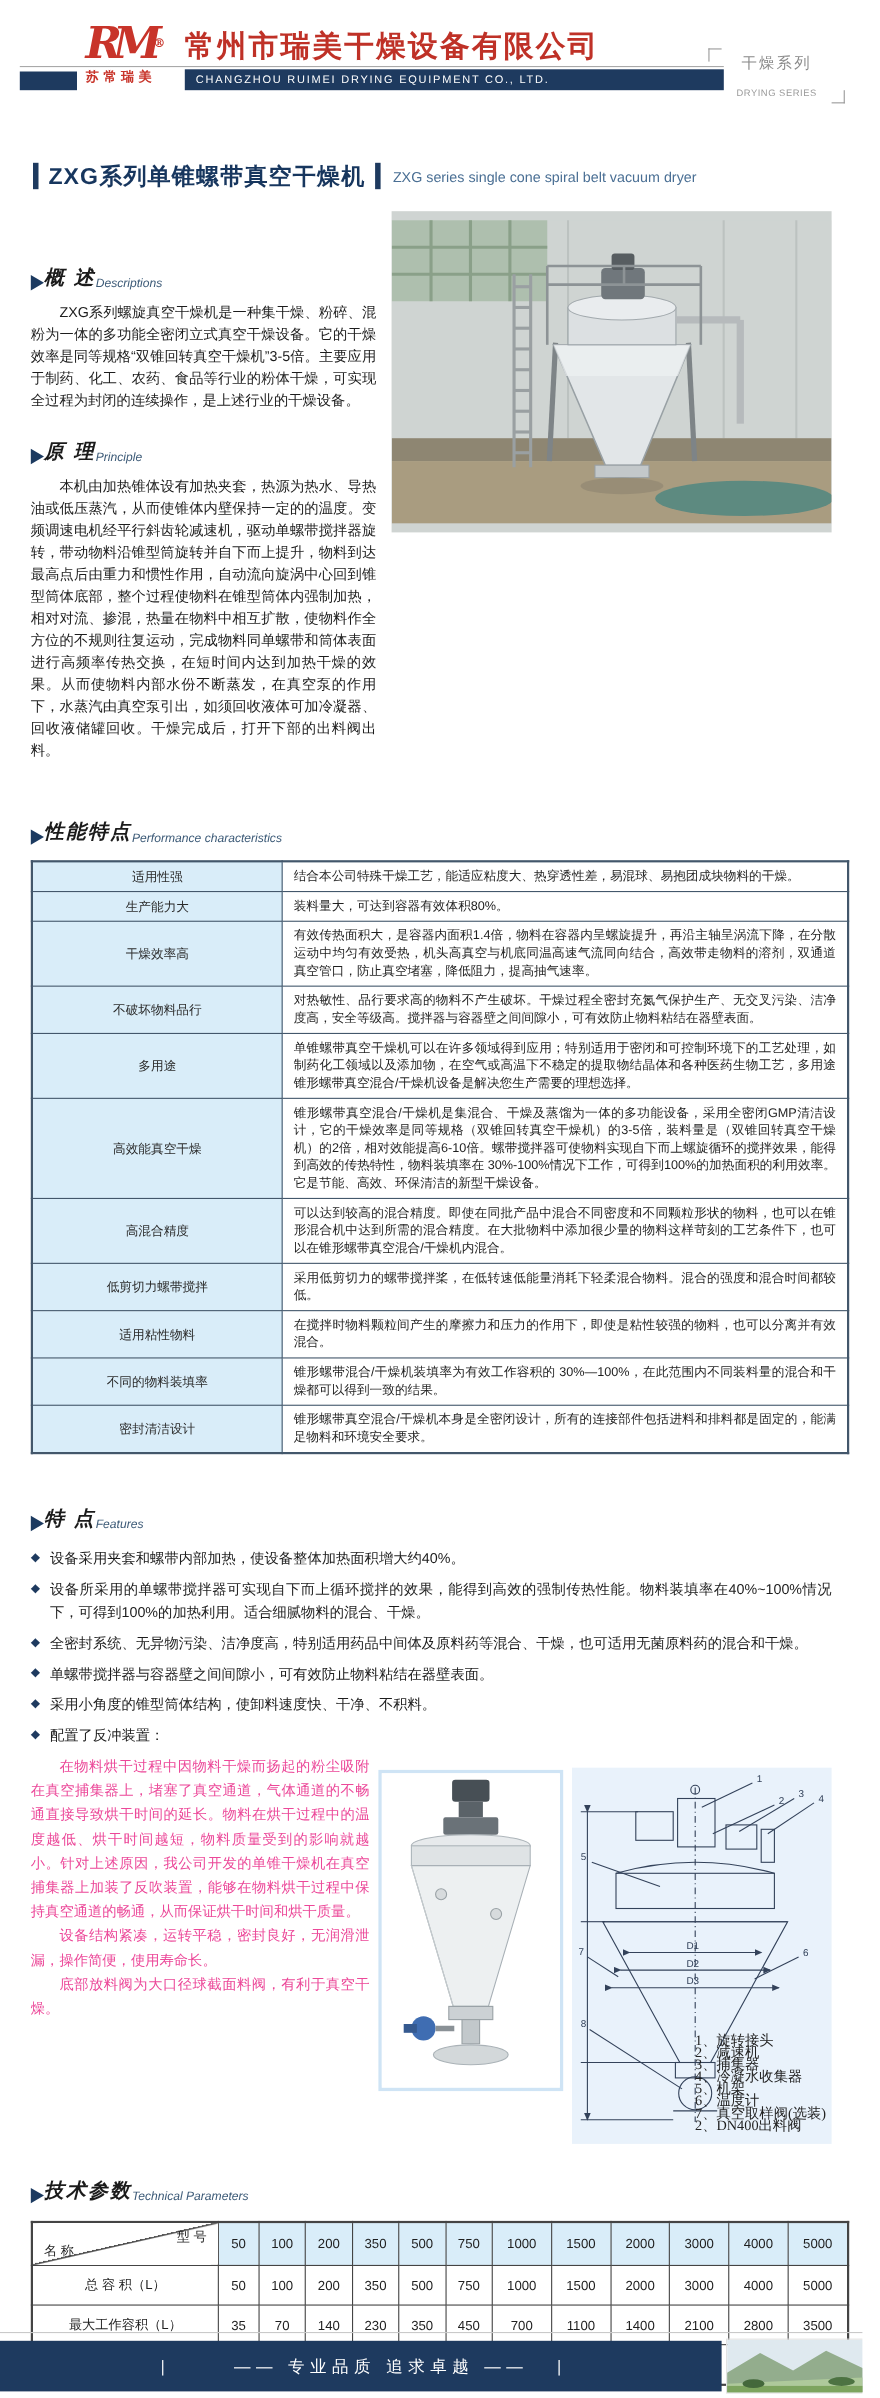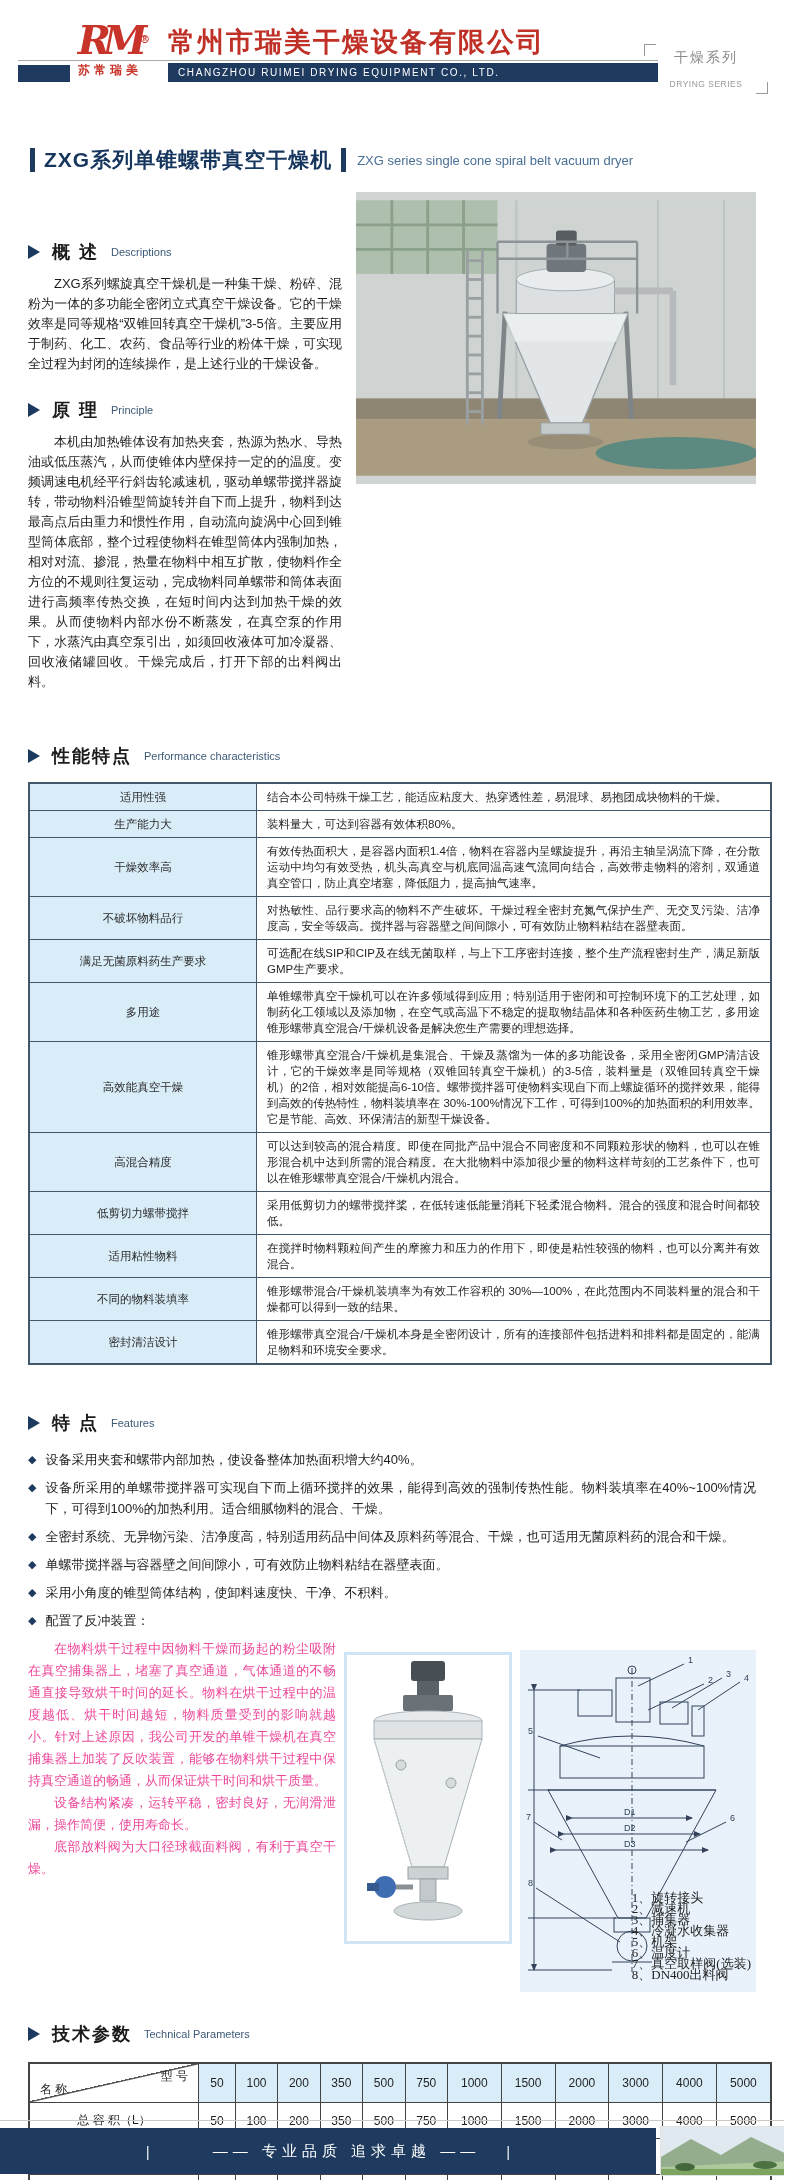--- a/index.html
+++ b/index.html
@@ -27,21 +27,21 @@
   .series-cn{font-size:14px;color:#8a8a8a;letter-spacing:2px;}
   .series-en{font-size:8.5px;color:#9a9a9a;letter-spacing:0.5px;margin-top:12px;}
 
   
   .title-row{display:flex;align-items:center;gap:9px;margin:46px 0 0 30px;padding-bottom:12px;}
   .tbar{width:5px;height:24px;background:#1e3a5f;}
   .title-cn{font-size:21px;font-weight:bold;color:#17365e;letter-spacing:1px;}
   .title-en{font-size:13px;color:#4a6f94;margin-left:2px;}
 
   
-  .sec-head{display:flex;align-items:center;gap:12px;}
+  .sec-head{display:flex;align-items:flex-end;gap:0;font-style:italic;}
   .tri{width:0;height:0;border-left:12px solid #1c3a60;border-top:7px solid transparent;border-bottom:7px solid transparent;}
   .sec-cn{font-size:18px;font-weight:bold;color:#1b1b1b;letter-spacing:2px;}
   .sec-en{font-size:11px;color:#3c5a77;}
 
   
   .top-cols{display:flex;gap:14px;margin:6px 28px 0 28px;}
   .left-col{width:330px;}
   .para{font-size:13px;line-height:20px;text-align:justify;text-indent:2em;color:#1d1d1d;margin:10px 0 0;}
   .right-photo{width:400px;height:292px;background:#cfd4d2;overflow:hidden;flex-shrink:0;}
   .ov-head{margin-top:48px;}
@@ -203,24 +203,20 @@
             <td class="pf-label">生产能力大</td>
             <td class="pf-text">装料量大，可达到容器有效体积80%。</td>
           </tr>
           <tr>
             <td class="pf-label">干燥效率高</td>
             <td class="pf-text">有效传热面积大，是容器内面积1.4倍，物料在容器内呈螺旋提升，再沿主轴呈涡流下降，在分散运动中均匀有效受热，机头高真空与机底同温高速气流同向结合，高效带走物料的溶剂，双通道真空管口，防止真空堵塞，降低阻力，提高抽气速率。</td>
           </tr>
           <tr>
             <td class="pf-label">不破坏物料品行</td>
             <td class="pf-text">对热敏性、品行要求高的物料不产生破坏。干燥过程全密封充氮气保护生产、无交叉污染、洁净度高，安全等级高。搅拌器与容器壁之间间隙小，可有效防止物料粘结在器壁表面。</td>
-          </tr>
-          <tr>
-            <td class="pf-label">满足无菌原料药生产要求</td>
-            <td class="pf-text">可选配在线SIP和CIP及在线无菌取样，与上下工序密封连接，整个生产流程密封生产，满足新版GMP生产要求。</td>
           </tr>
           <tr>
             <td class="pf-label">多用途</td>
             <td class="pf-text">单锥螺带真空干燥机可以在许多领域得到应用；特别适用于密闭和可控制环境下的工艺处理，如制药化工领域以及添加物，在空气或高温下不稳定的提取物结晶体和各种医药生物工艺，多用途锥形螺带真空混合/干燥机设备是解决您生产需要的理想选择。</td>
           </tr>
           <tr>
             <td class="pf-label">高效能真空干燥</td>
             <td class="pf-text">锥形螺带真空混合/干燥机是集混合、干燥及蒸馏为一体的多功能设备，采用全密闭GMP清洁设计，它的干燥效率是同等规格（双锥回转真空干燥机）的3-5倍，装料量是（双锥回转真空干燥机）的2倍，相对效能提高6-10倍。螺带搅拌器可使物料实现自下而上螺旋循环的搅拌效果，能得到高效的传热特性，物料装填率在 30%-100%情况下工作，可得到100%的加热面积的利用效率。它是节能、高效、环保清洁的新型干燥设备。</td>
           </tr>
           <tr>
@@ -364,21 +360,21 @@
         </g>
       </svg>
       <div class="legend">
           <div>1、旋转接头</div>
           <div>2、减速机</div>
           <div>3、捕集器</div>
           <div>4、冷凝水收集器</div>
           <div>5、机架</div>
           <div>6、温度计</div>
           <div>7、真空取样阀(选装)</div>
-          <div>8、DN400出料阀</div>
+          <div>2、DN400出料阀</div>
         </div>
     </div>
   </div>
 
   <div class="params-wrap">
     <div class="sec-head">
       <div class="tri"></div>
       <span class="sec-cn">技术参数</span>
       <span class="sec-en">Technical Parameters</span>
     </div>

